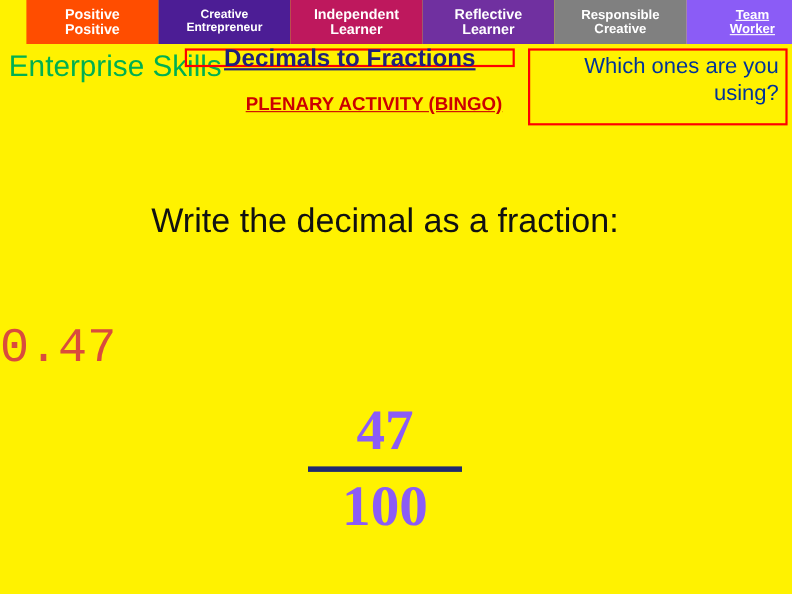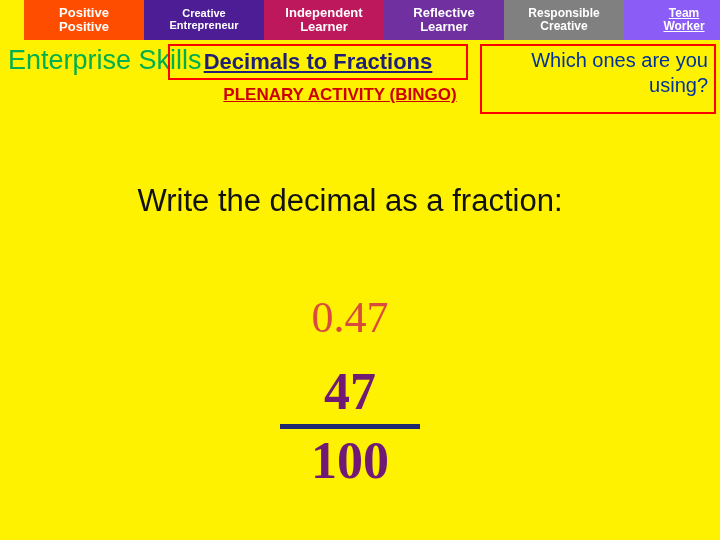--- a/index.html
+++ b/index.html
@@ -53,21 +53,21 @@
     top: 45px;
     font-size: 27px;
     color: #00B050;
     white-space: nowrap;
   }
   .title-box {
     position: absolute;
     left: 168px;
     top: 44px;
     width: 300px;
-    height: 36px;
+    height: 17px;
     border: 2px solid #FF0000;
     box-sizing: border-box;
     display: flex;
     align-items: center;
     justify-content: center;
   }
   .title-box .title-text {
     font-size: 22px;
     font-weight: bold;
     color: #1F1F7A;
@@ -108,33 +108,32 @@
     width: 700px;
     text-align: center;
     font-size: 31px;
     color: #111111;
   }
   .decimal {
     position: absolute;
     left: 0;
     top: 292px;
     width: 700px;
-    text-align: center;
     font-size: 44px;
     color: #D94C3D;
-    font-family: Liberation Serif, serif;
+    font-family: Liberation Mono, monospace;
   }
   .fraction {
     position: absolute;
     left: 0;
     top: 366px;
     width: 700px;
     text-align: center;
     font-family: "Liberation Serif", serif;
-    color: #701a75;
+    color: #8b5cf6;
     font-weight: bold;
   }
   .fraction .stack {
     display: inline-block;
     text-align: center;
     line-height: 1;
   }
   .fraction .numerator {
     font-size: 52px;
     padding-bottom: 2px;

